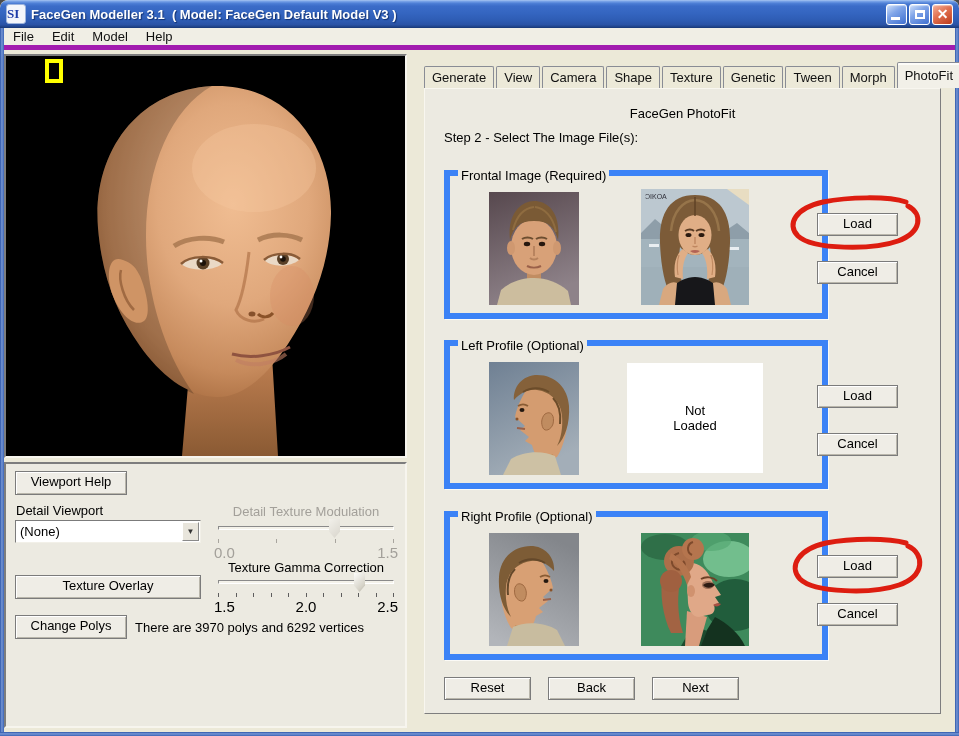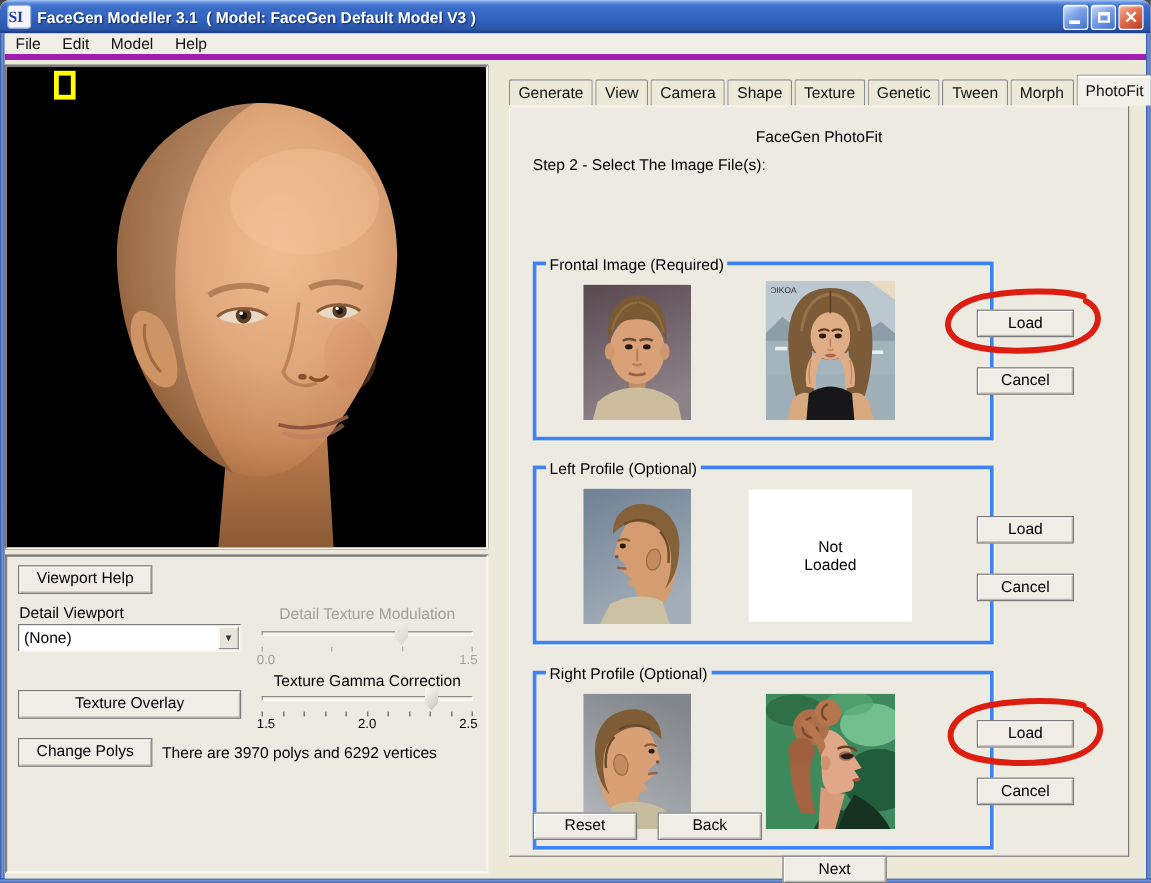--- a/index.html
+++ b/index.html
@@ -56,35 +56,35 @@
     border:1px solid; border-color:#fff #8a8a8a #8a8a8a #fff; text-align:center; font-size:8px; line-height:18px; color:#333; }
   .slider { position:absolute; width:176px; height:28px; }
   .slider .track { position:absolute; left:0; right:0; top:8px; height:4px; background:#f4f2ea;
     border:1px solid; border-color:#8a8a8a #fff #fff #8a8a8a; }
   .slider .thumb { position:absolute; top:1px; width:11px; height:19px;
     background:linear-gradient(135deg,#fdfdfb,#d6d3c8 70%,#b2afa2);
     clip-path:polygon(0 0,100% 0,100% 66%,50% 100%,0 66%); }
   .slider.disabled .thumb { background:linear-gradient(135deg,#f2f0ea,#d8d5cc); }
   .tick { position:absolute; top:21px; width:1px; height:4px; background:#5d5d5d; }
   .slider.disabled .tick { background:#a8a59e; }
-  .sl-labels { position:absolute; width:184px; display:flex; justify-content:space-between; font-size:11px; }
+  .sl-labels { position:absolute; width:184px; display:flex; justify-content:space-between; font-size:15px; }
   .sl-labels.gray { color:#a3a09a; }
 
   
   .tabstrip { position:absolute; left:420px; top:34px; height:26px; display:flex; align-items:flex-end; }
   .tab { height:22px; padding:0 7px; background:#ece9d8; border:1px solid #898c95; border-bottom:none;
     border-radius:2px 2px 0 0; margin-right:2px; font-size:13px; line-height:21px; color:#111; position:relative; }
   .tab.active { height:26px; background:#f2f0e8; z-index:3; line-height:25px; box-shadow:inset 0 2px 0 #fdfcf9; }
   .tabpage { position:absolute; left:420px; top:60px; width:517px; height:626px; background:#eceae1;
     border:1px solid; border-color:#f8f6ef #7e7e7e #7e7e7e #f8f6ef; z-index:1; }
   .pf-heading { position:absolute; left:0; top:17px; width:100%; text-align:center; font-size:13px; color:#000; }
   .pf-step { position:absolute; left:19px; top:41px; font-size:13px; color:#000; }
 
   .group { position:absolute; left:19px; width:384px; height:149px;
-    border:3px solid #3b82f6; box-shadow:1px 1px 0 #fbfaf6;margin-top:48px; }
+    border:6px solid #3b82f6; box-shadow:1px 1px 0 #fbfaf6; }
   .group-title { position:absolute; left:8px; top:-8px; background:#eceae1; padding:0 3px; font-size:13px; color:#000; }
   .photo { position:absolute; overflow:hidden; }
   .photo svg { display:block; }
   .notloaded { position:absolute; left:177px; top:17px; width:136px; height:110px; background:#fff;
     display:flex; flex-direction:column; justify-content:center; align-items:center; font-size:13px; color:#000; }
   .gbtn { left:367px; width:81px; height:23px; }
   .annot { position:absolute; pointer-events:none; z-index:5; }
   .footer-btn { width:87px; height:23px; top:588px; }
 </style>
 </head>
@@ -371,17 +371,17 @@
         </div>
         <div class="btn gbtn" style="top:38px;">Load</div>
         <div class="btn gbtn" style="top:86px;">Cancel</div>
         <svg class="annot" style="left:339px;top:18px;" width="140" height="62" viewBox="0 0 140 62">
           <path d="M119 11 C136 19 136 41 110 50 C84 59 25 58 11 44 C-1 31 10 14 37 8 C62 3 100 3 117 8" fill="none" stroke="#dd1d10" stroke-width="5" stroke-linecap="round"></path>
         </svg>
       </div>
 
       <div class="btn footer-btn" style="left:19px;">Reset</div>
       <div class="btn footer-btn" style="left:123px;">Back</div>
-      <div class="btn footer-btn" style="left:227px;margin-top:36px;">Next</div>
+      <div class="btn footer-btn" style="left:227px;">Next</div>
     </div>
 
   </div>
 </div>
 
 </body></html>

